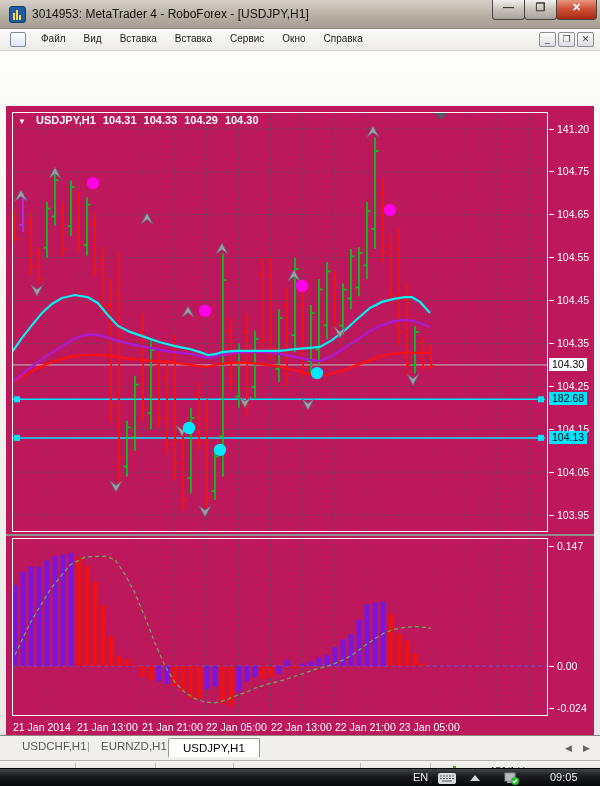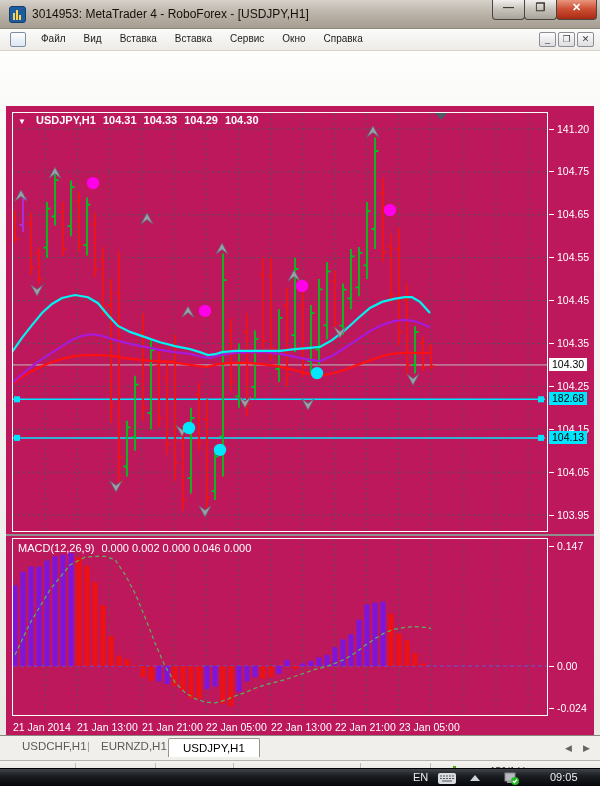--- a/index.html
+++ b/index.html
@@ -474,23 +474,20 @@
         <rect x="368.5" y="63.7" width="5" height="64.3" fill="#7a16e0"></rect>
         <rect x="376.5" y="75.7" width="5" height="52.3" fill="#ee1111"></rect>
         <rect x="384.5" y="95.4" width="5" height="32.6" fill="#ee1111"></rect>
         <rect x="392.5" y="102.3" width="5" height="25.7" fill="#ee1111"></rect>
         <rect x="400.5" y="115.1" width="5" height="12.9" fill="#ee1111"></rect>
         <rect x="408.5" y="125.4" width="5" height="2.6" fill="#ee1111"></rect>
       </g>
       <polyline fill="none" stroke="#57b35c" stroke-width="1.2" stroke-dasharray="4,3" points="3,116.9 18,85.2 38,51.7 58,26.9 73,19.2 83,18.3 93,18.3 103,21.7 113,36.3 123,55.2 133,79.2 143,104.9 153,128.0 163,144.3 173,154.6 183,160.6 193,164.0 203,164.9 213,162.3 223,158.0 233,154.6 243,150.3 253,146.9 263,144.3 273,141.7 283,138.3 293,134.9 303,131.4 313,128.9 323,125.4 333,121.1 343,115.1 353,107.4 363,100.6 373,94.6 383,91.1 393,89.4 403,88.6 413,89.4 419,90.3"></polyline>
       <rect x="0.5" y="0.5" width="535" height="177" fill="none" stroke="#fff"></rect>
     </svg>
-  <div class="macd-lab">
-    <span>MACD(12,26,9)</span><span>0.000 0.002 0.000 0.046 0.000</span>
-  </div>
   <div class="pscale" id="pscale">
       <div class="pt" style="top:17px">141.20</div>
       <div class="pt" style="top:59px">104.75</div>
       <div class="pt" style="top:102px">104.65</div>
       <div class="pt" style="top:145px">104.55</div>
       <div class="pt" style="top:188px">104.45</div>
       <div class="pt" style="top:231px">104.35</div>
       <div class="pt" style="top:274px">104.25</div>
       <div class="pt" style="top:317px">104.15</div>
       <div class="pt" style="top:360px">104.05</div>

